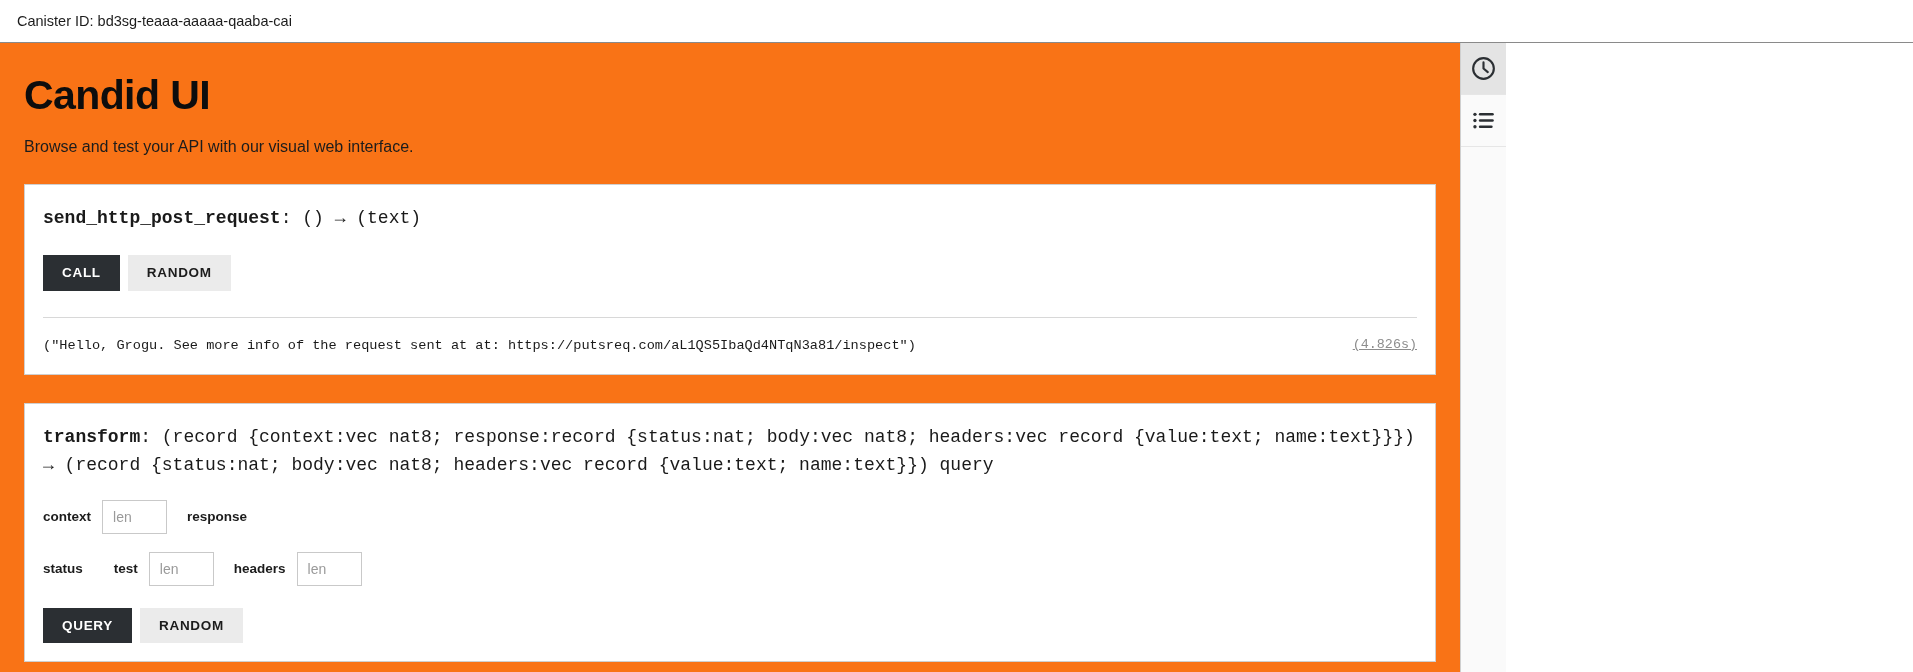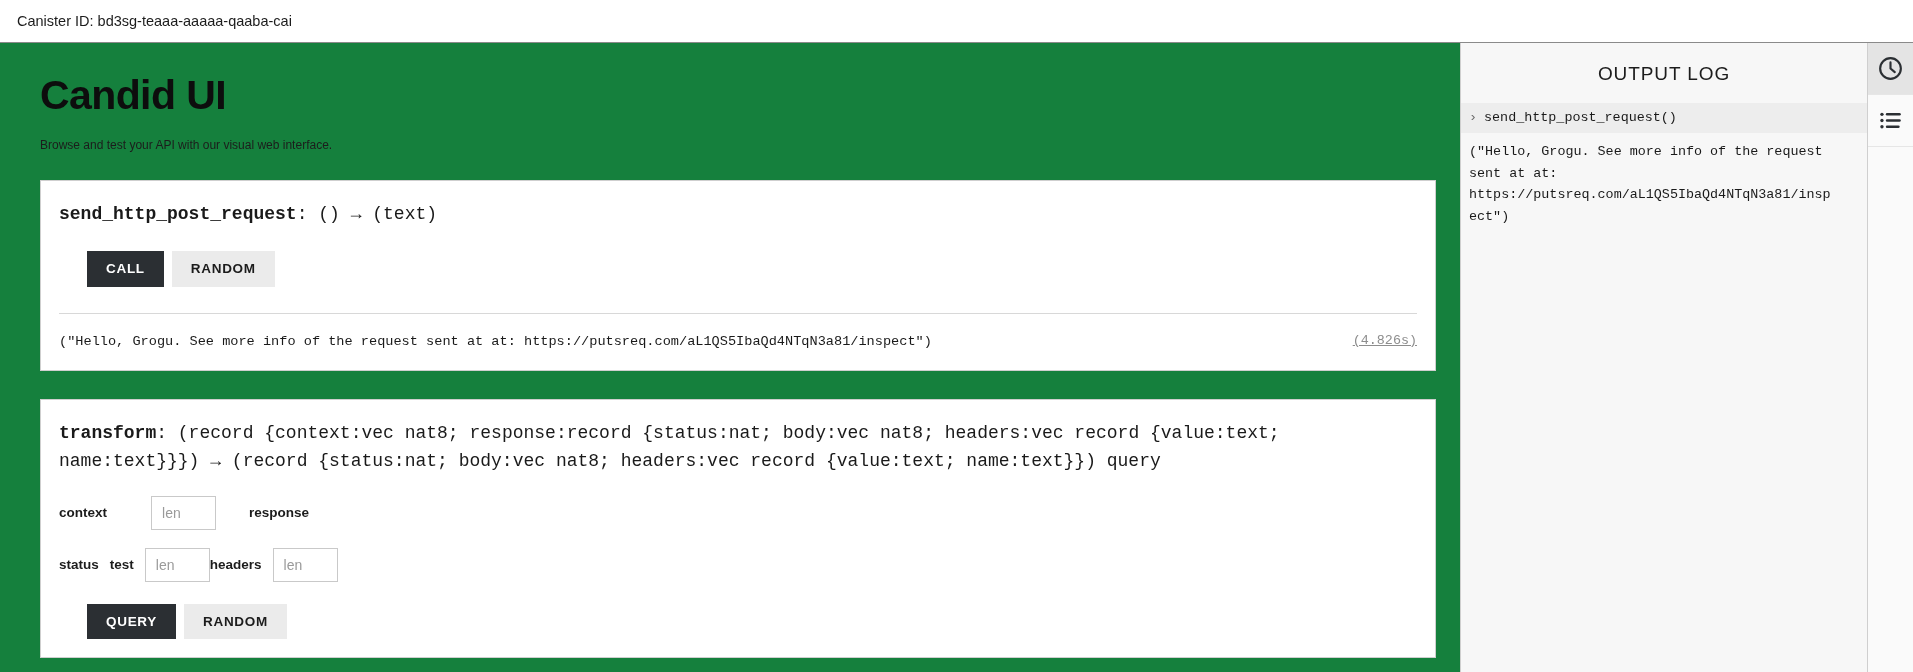--- a/index.html
+++ b/index.html
@@ -26,36 +26,36 @@
     background: #ffffff;
   }
 
   
   .body-split { flex: 1 1 auto; display: flex; min-height: 0; }
 
   
   .main {
     width: 1460px;
     flex: 0 0 1460px;
-    padding: 30px 0 0 16px;
-    background: #15803d;
+    padding: 30px 0 0 0;
+    background: #f97316;
     overflow: hidden;
   }
   .main-inner { padding: 0 24px 0 24px; }
 
   h1.title {
     font-size: 41px;
     line-height: 1.08;
     font-weight: bold;
     letter-spacing: -0.6px;
     margin: 0 0 0 0;
     color: #0d0d0d;
   }
   .subtitle {
-    font-size: 12px;
+    font-size: 16px;
     margin: 21px 0 0 0;
     color: #1c1c1c;
   }
 
   
   .card {
     border: 1px solid #cfcfcf;
     margin-top: 28px;
     padding: 20px 18px 18px 18px;
     background: #ffffff;
@@ -73,21 +73,21 @@
   .btn {
     font-family: "Liberation Sans", sans-serif;
     font-size: 13.5px;
     font-weight: bold;
     letter-spacing: 0.7px;
     border: none;
     padding: 11px 19px;
     cursor: pointer;
     line-height: 1;
   }
-  .btn-primary { background: #2b2f33; color: #ffffff; margin-left: 28px; }
+  .btn-primary { background: #2b2f33; color: #ffffff; }
   .btn-secondary { background: #ebebeb; color: #1c1c1c; }
 
   .divider { border: none; border-top: 1px solid #d8d8d8; margin: 26px 0 0 0; }
 
   .result-row {
     margin-top: 18px;
     display: flex;
     align-items: flex-start;
     gap: 16px;
   }
@@ -105,29 +105,29 @@
     font-size: 13.4px;
     color: #8d8d8d;
     white-space: nowrap;
     padding-top: 1px;
     text-decoration: underline;
   }
 
   
   .args { margin-top: 20px; }
   .arg-row { display: flex; align-items: center; gap: 0; margin-top: 16px; }
-  .arg-row:first-child { margin-top: 0; gap: 33px; }
+  .arg-row:first-child { margin-top: 0; }
   .arg-label {
     font-size: 13.5px;
     font-weight: bold;
     color: #1c1c1c;
     margin-right: 11px;
     white-space: nowrap;
   }
-  .arg-label.spaced { }
+  .arg-label.spaced { margin-left: 20px; }
   input.arg-input {
     font-family: "Liberation Sans", sans-serif;
     font-size: 14px;
     color: #1c1c1c;
     border: 1px solid #c9c9c9;
     background: #ffffff;
     padding: 9px 10px;
     outline: none;
     height: 34px;
   }
@@ -252,33 +252,20 @@
 
           <div class="btn-row">
             <button class="btn btn-primary">QUERY</button>
             <button class="btn btn-secondary">RANDOM</button>
           </div>
         </div>
 
       </div>
     </div>
 
-    <div class="log-panel">
-      <div class="log-header">OUTPUT LOG</div>
-
-      <div class="log-entry-head">
-        <span class="caret">›</span>
-        <span>send_http_post_request()</span>
-      </div>
-
-      <div class="log-body">("Hello, Grogu. See more info of the request
-sent at at:
-https://putsreq.com/aL1QS5IbaQd4NTqN3a81/insp
-ect")</div>
-    </div>
 
     <div class="rail">
       <div class="rail-btn active">
         <span>
           <svg width="27" height="27" viewBox="0 0 24 24" fill="none" stroke="#2b2f33" stroke-width="1.9" stroke-linecap="round" stroke-linejoin="round">
             <circle cx="12" cy="12" r="9.2"></circle>
             <polyline points="12,6.6 12,12 15.8,15.2"></polyline>
           </svg>
         </span>
       </div>

